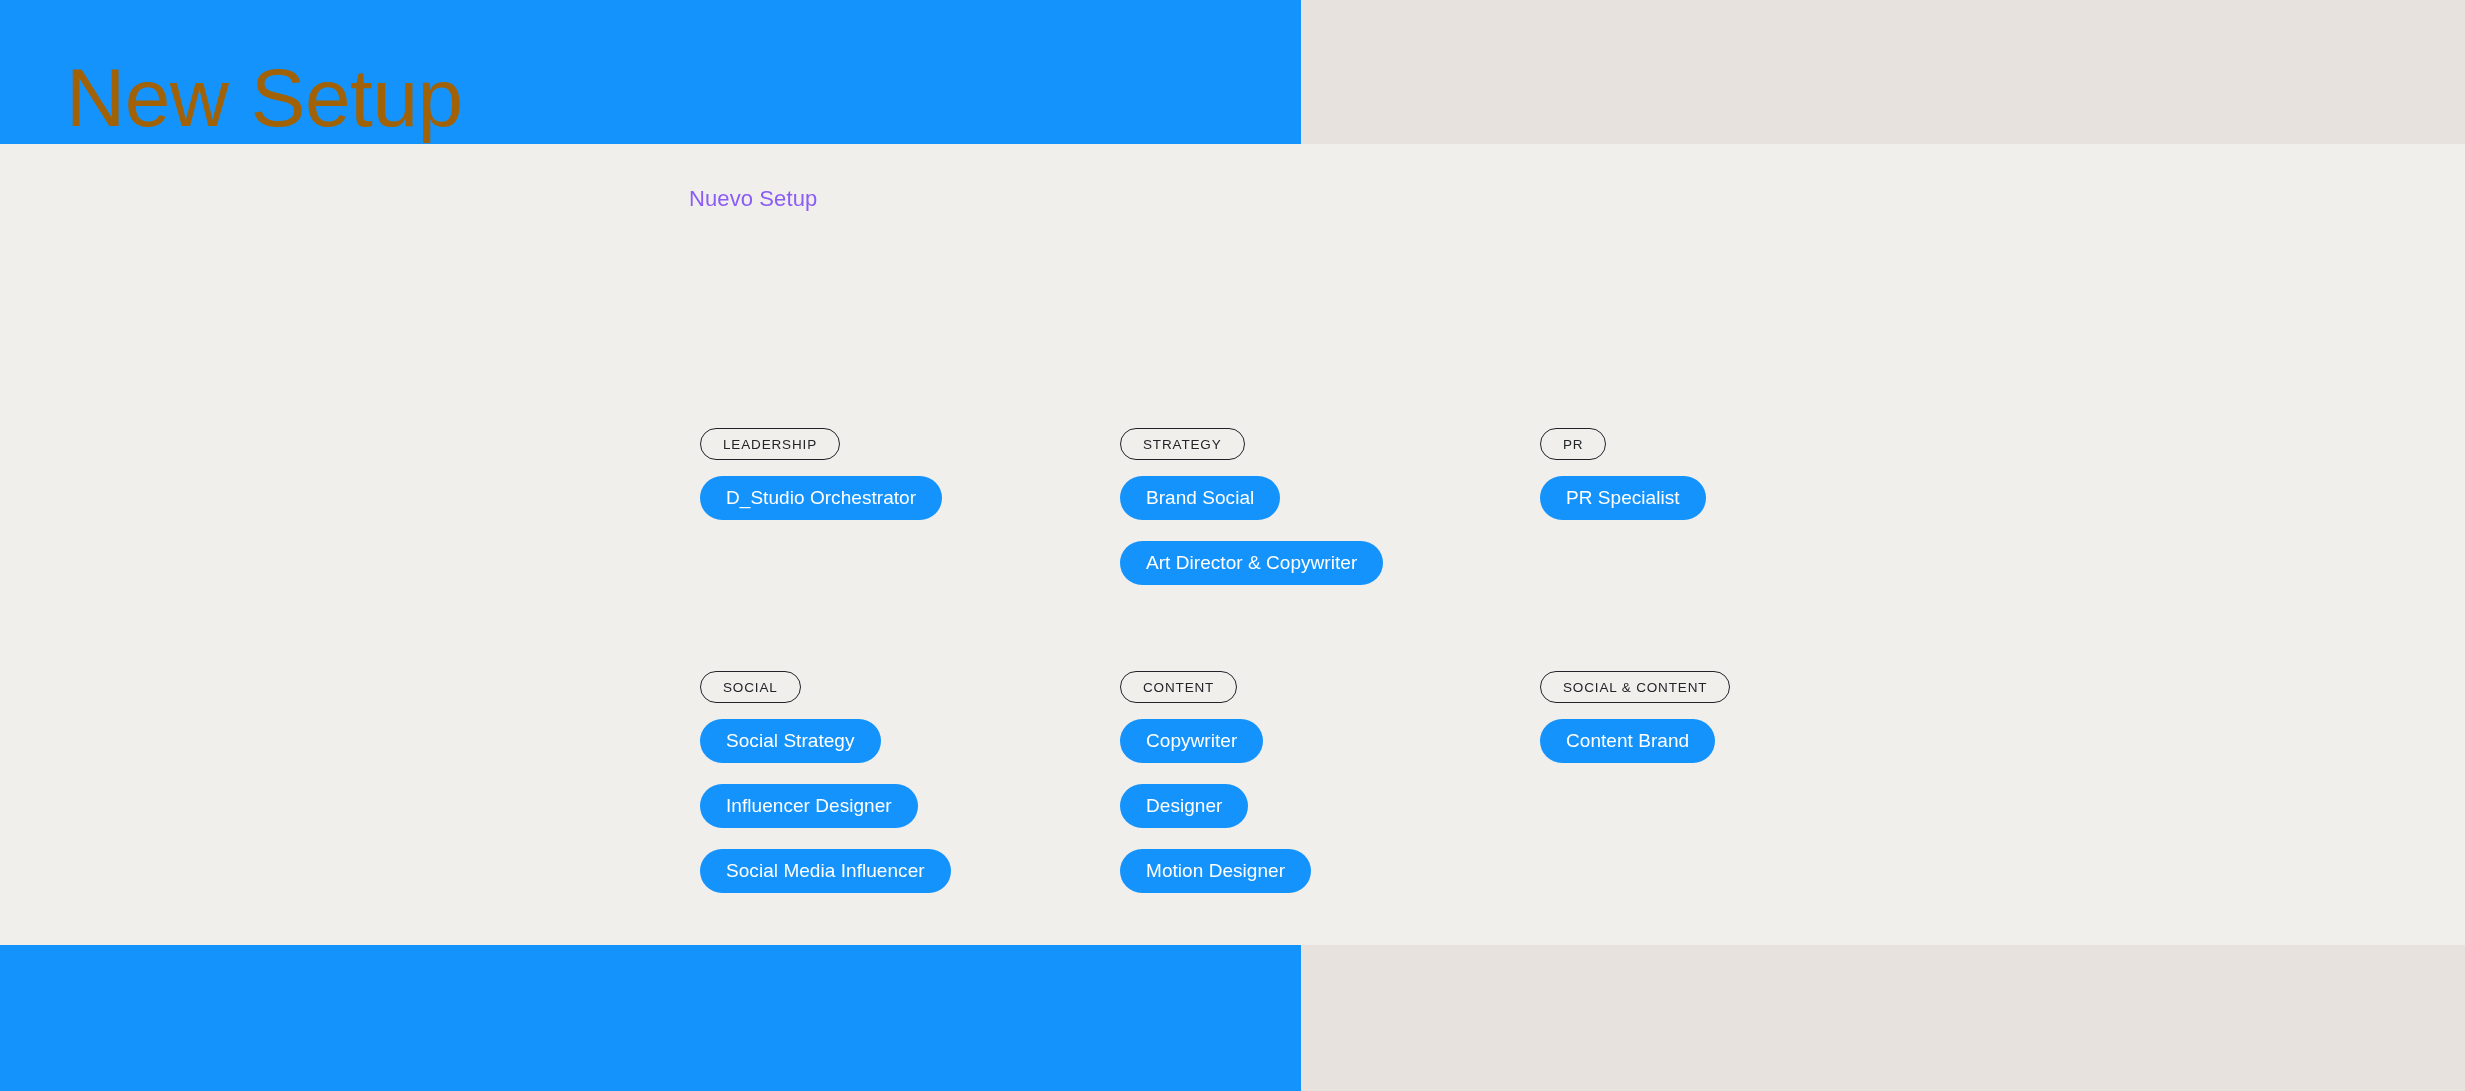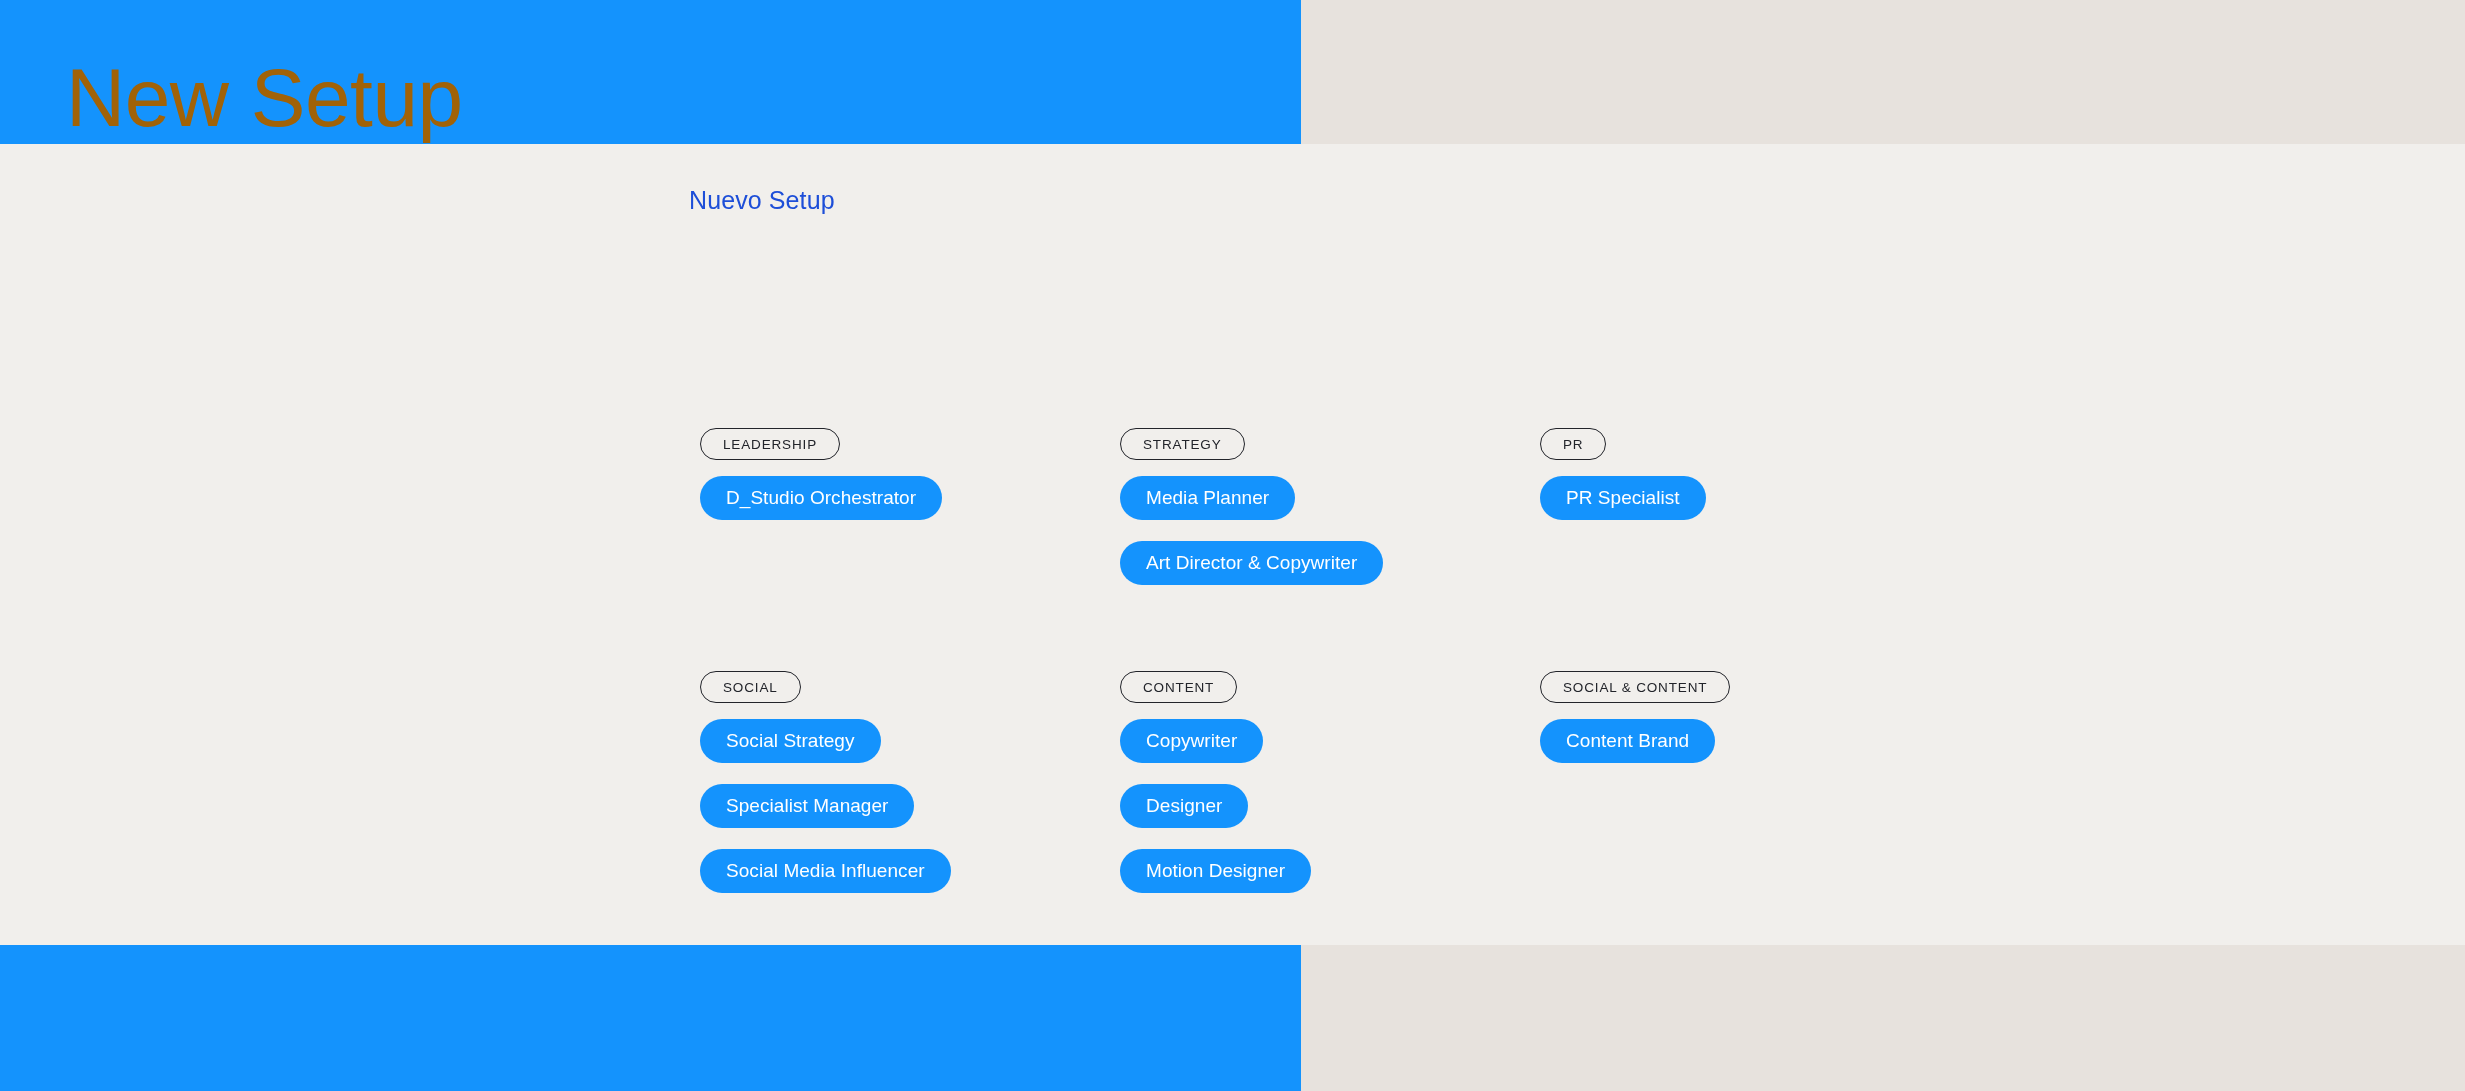--- a/index.html
+++ b/index.html
@@ -92,23 +92,23 @@
     width: 1246px;
     height: 801px;
     background: #f1efec;
     border-radius: 14px;
   }
 
   .card-title {
     position: absolute;
     left: 42px;
     top: 42px;
-    font-size: 25px;
+    font-size: 22px;
     font-weight: 400;
-    color: #1d4ed8;
+    color: #8b5cf6;
     letter-spacing: 0.1px;
   }
 
   
   .groups {
     position: absolute;
     left: 53px;
     top: 284px;
     width: 1150px;
   }
@@ -179,31 +179,31 @@
 
   <section class="card">
     <h2 class="card-title">Nuevo Setup</h2>
 
     <div class="groups">
         <div class="group-row">
           <div class="group-col"><div class="tag">LEADERSHIP</div><div class="chips">
               <div class="chip-row"><span class="chip">D_Studio Orchestrator</span></div>
             </div></div>
           <div class="group-col"><div class="tag">STRATEGY</div><div class="chips">
-              <div class="chip-row"><span class="chip">Media Planner</span></div>
+              <div class="chip-row"><span class="chip">Brand Social</span></div>
               <div class="chip-row"><span class="chip">Art Director &amp; Copywriter</span></div>
             </div></div>
           <div class="group-col"><div class="tag">PR</div><div class="chips">
               <div class="chip-row"><span class="chip">PR Specialist</span></div>
             </div></div>
         </div>
         <div class="group-row">
           <div class="group-col"><div class="tag">SOCIAL</div><div class="chips">
               <div class="chip-row"><span class="chip">Social Strategy</span></div>
-              <div class="chip-row"><span class="chip">Specialist Manager</span></div>
+              <div class="chip-row"><span class="chip">Influencer Designer</span></div>
               <div class="chip-row"><span class="chip">Social Media Influencer</span></div>
             </div></div>
           <div class="group-col"><div class="tag">CONTENT</div><div class="chips">
               <div class="chip-row"><span class="chip">Copywriter</span></div>
               <div class="chip-row"><span class="chip">Designer</span></div>
               <div class="chip-row"><span class="chip">Motion Designer</span></div>
             </div></div>
           <div class="group-col"><div class="tag">SOCIAL &amp; CONTENT</div><div class="chips">
               <div class="chip-row"><span class="chip">Content Brand</span></div>
             </div></div>

